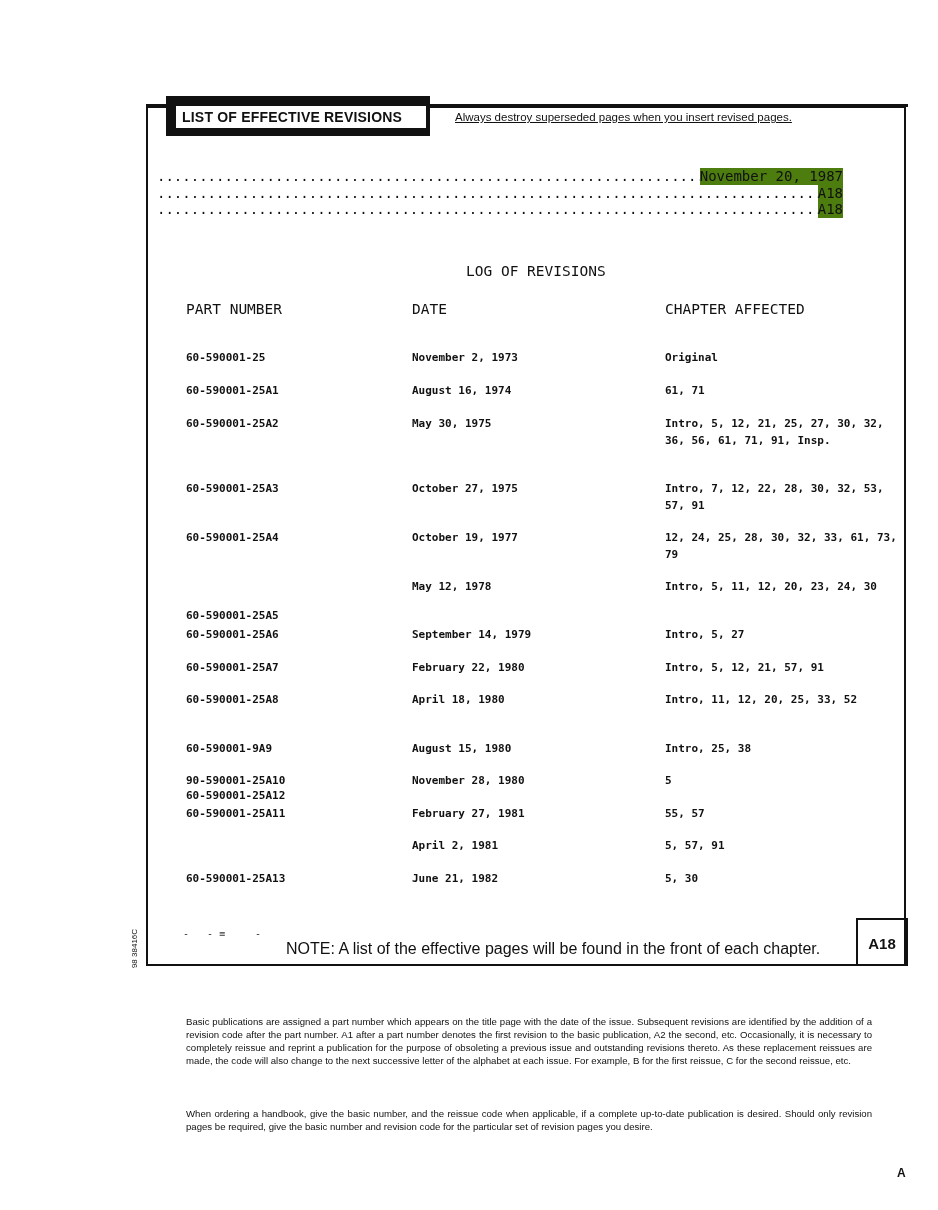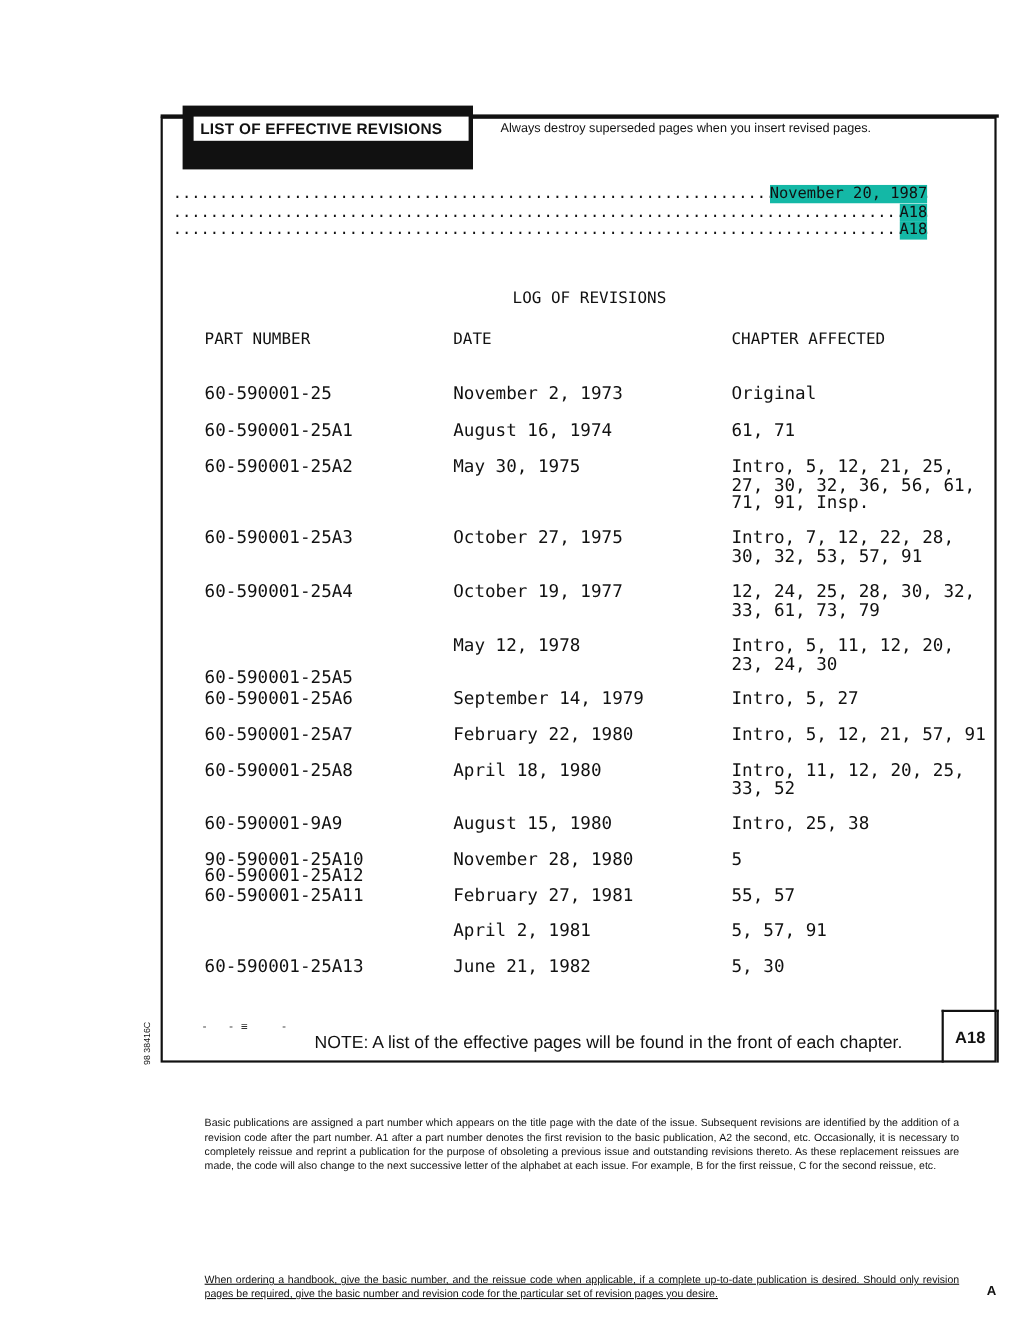--- a/index.html
+++ b/index.html
@@ -7,67 +7,67 @@
   .mono { font-family: "DejaVu Sans Mono", "Liberation Mono", monospace; }
   .sans { font-family: "Liberation Sans", "DejaVu Sans", sans-serif; }
 
   .frame {
     position: absolute; left: 146px; top: 106px; width: 760px; height: 860px;
     border: 2px solid #111; box-sizing: border-box;
   }
   .frame-top-thick { position:absolute; left: 146px; top: 104px; width: 762px; height: 3px; background:#111; }
 
   .title-box {
-    position: absolute; left: 166px; top: 96px; width: 264px; height: 58px;
+    position: absolute; left: 166px; top: 96px; width: 264px; height: 40px;
     background: #111; box-sizing: border-box;
   }
   .title-box-inner {
     position: absolute; left: 10px; top: 10px; right: 4px; height: 22px;
     background: #fff; display: flex; align-items: center; padding-left: 6px;
     font-family: "Liberation Sans", "DejaVu Sans", sans-serif; font-weight: bold; font-size: 14px;
     letter-spacing: 0.2px; white-space: nowrap;
   }
   .destroy-note {
-    position: absolute; left: 455px; top: 111px; font-size: 11.5px; white-space: nowrap;
+    position: absolute; left: 455px; top: 111px; font-size: 11.5px; white-space: nowrap; text-decoration: underline;
   }
 
   .eff-pages { position: absolute; left: 157px; top: 168px; font-size: 14px; line-height: 16.5px; }
   .eff-row { position: relative; width: 686px; height: 16.5px; white-space: nowrap; overflow: hidden; }
   .eff-row .label { position: absolute; left: 0; top: 0; margin-top: 16px; }
   .eff-row .dots { position: absolute; left: 0; right: 0; top: 0; overflow: hidden; }
-  .eff-row .value { position: absolute; right: 0; top: 0; background: #14b8a6; }
+  .eff-row .value { position: absolute; right: 0; top: 0; background: #4d7c0f; }
   .eff-row .label { background:#fff; z-index:2; padding-right: 1px; }
   .eff-row.indent .label { left: 8px; }
 
   .log-title { position: absolute; left: 466px; top: 250px; font-size: 14.5px; white-space: nowrap; margin-top: 13px; }
 
   .hdr { position: absolute; top: 301px; font-size: 14.5px; white-space: nowrap; }
 
   .rows { position: absolute; left: 0; top: 0; }
-  .r-part, .r-date, .r-chap { position: absolute; font-size: 16px; line-height: 16.5px; white-space: pre; }
+  .r-part, .r-date, .r-chap { position: absolute; font-size: 11px; line-height: 16.5px; white-space: pre; font-weight: bold; }
   .r-part { left: 186px; }
   .r-date { left: 412px; }
   .r-chap { left: 665px; width: 240px; white-space: normal; }
 
   .note { position: absolute; left: 286px; top: 940px; font-size: 16px; white-space: nowrap; }
   .marks { position: absolute; left: 183px; top: 928px; font-size: 10px; color: #333; letter-spacing: 6px; }
   .page-box {
     position: absolute; left: 856px; top: 918px; width: 52px; height: 48px; box-sizing: border-box;
     border-left: 2px solid #111; border-top: 2px solid #111; border-right: 2px solid #111;
     display:flex; align-items:center; justify-content:center;
     font-family: "Liberation Sans", "DejaVu Sans", sans-serif; font-weight: bold; font-size: 15px;
   }
   .side-code {
     position: absolute; left: 104px; top: 944px; font-size: 8px; transform: rotate(-90deg);
     transform-origin: center; white-space: nowrap; width: 60px; text-align: center;
   }
 
   .para { position: absolute; left: 186px; width: 686px; font-size: 9.6px; line-height: 13px; text-align: justify; margin-top: 24px; }
   .para1 { top: 991px; }
-  .para2 { top: 1133px; text-decoration: underline; }
+  .para2 { top: 1083px; }
 
   .footer-letter { position: absolute; left: 897px; top: 1166px; font-family: "Liberation Sans", sans-serif; font-weight: bold; font-size: 12px; }
 </style>
 </head>
 <body>
 
 <div class="frame"></div>
 <div class="frame-top-thick"></div>
 
 <div class="title-box">

